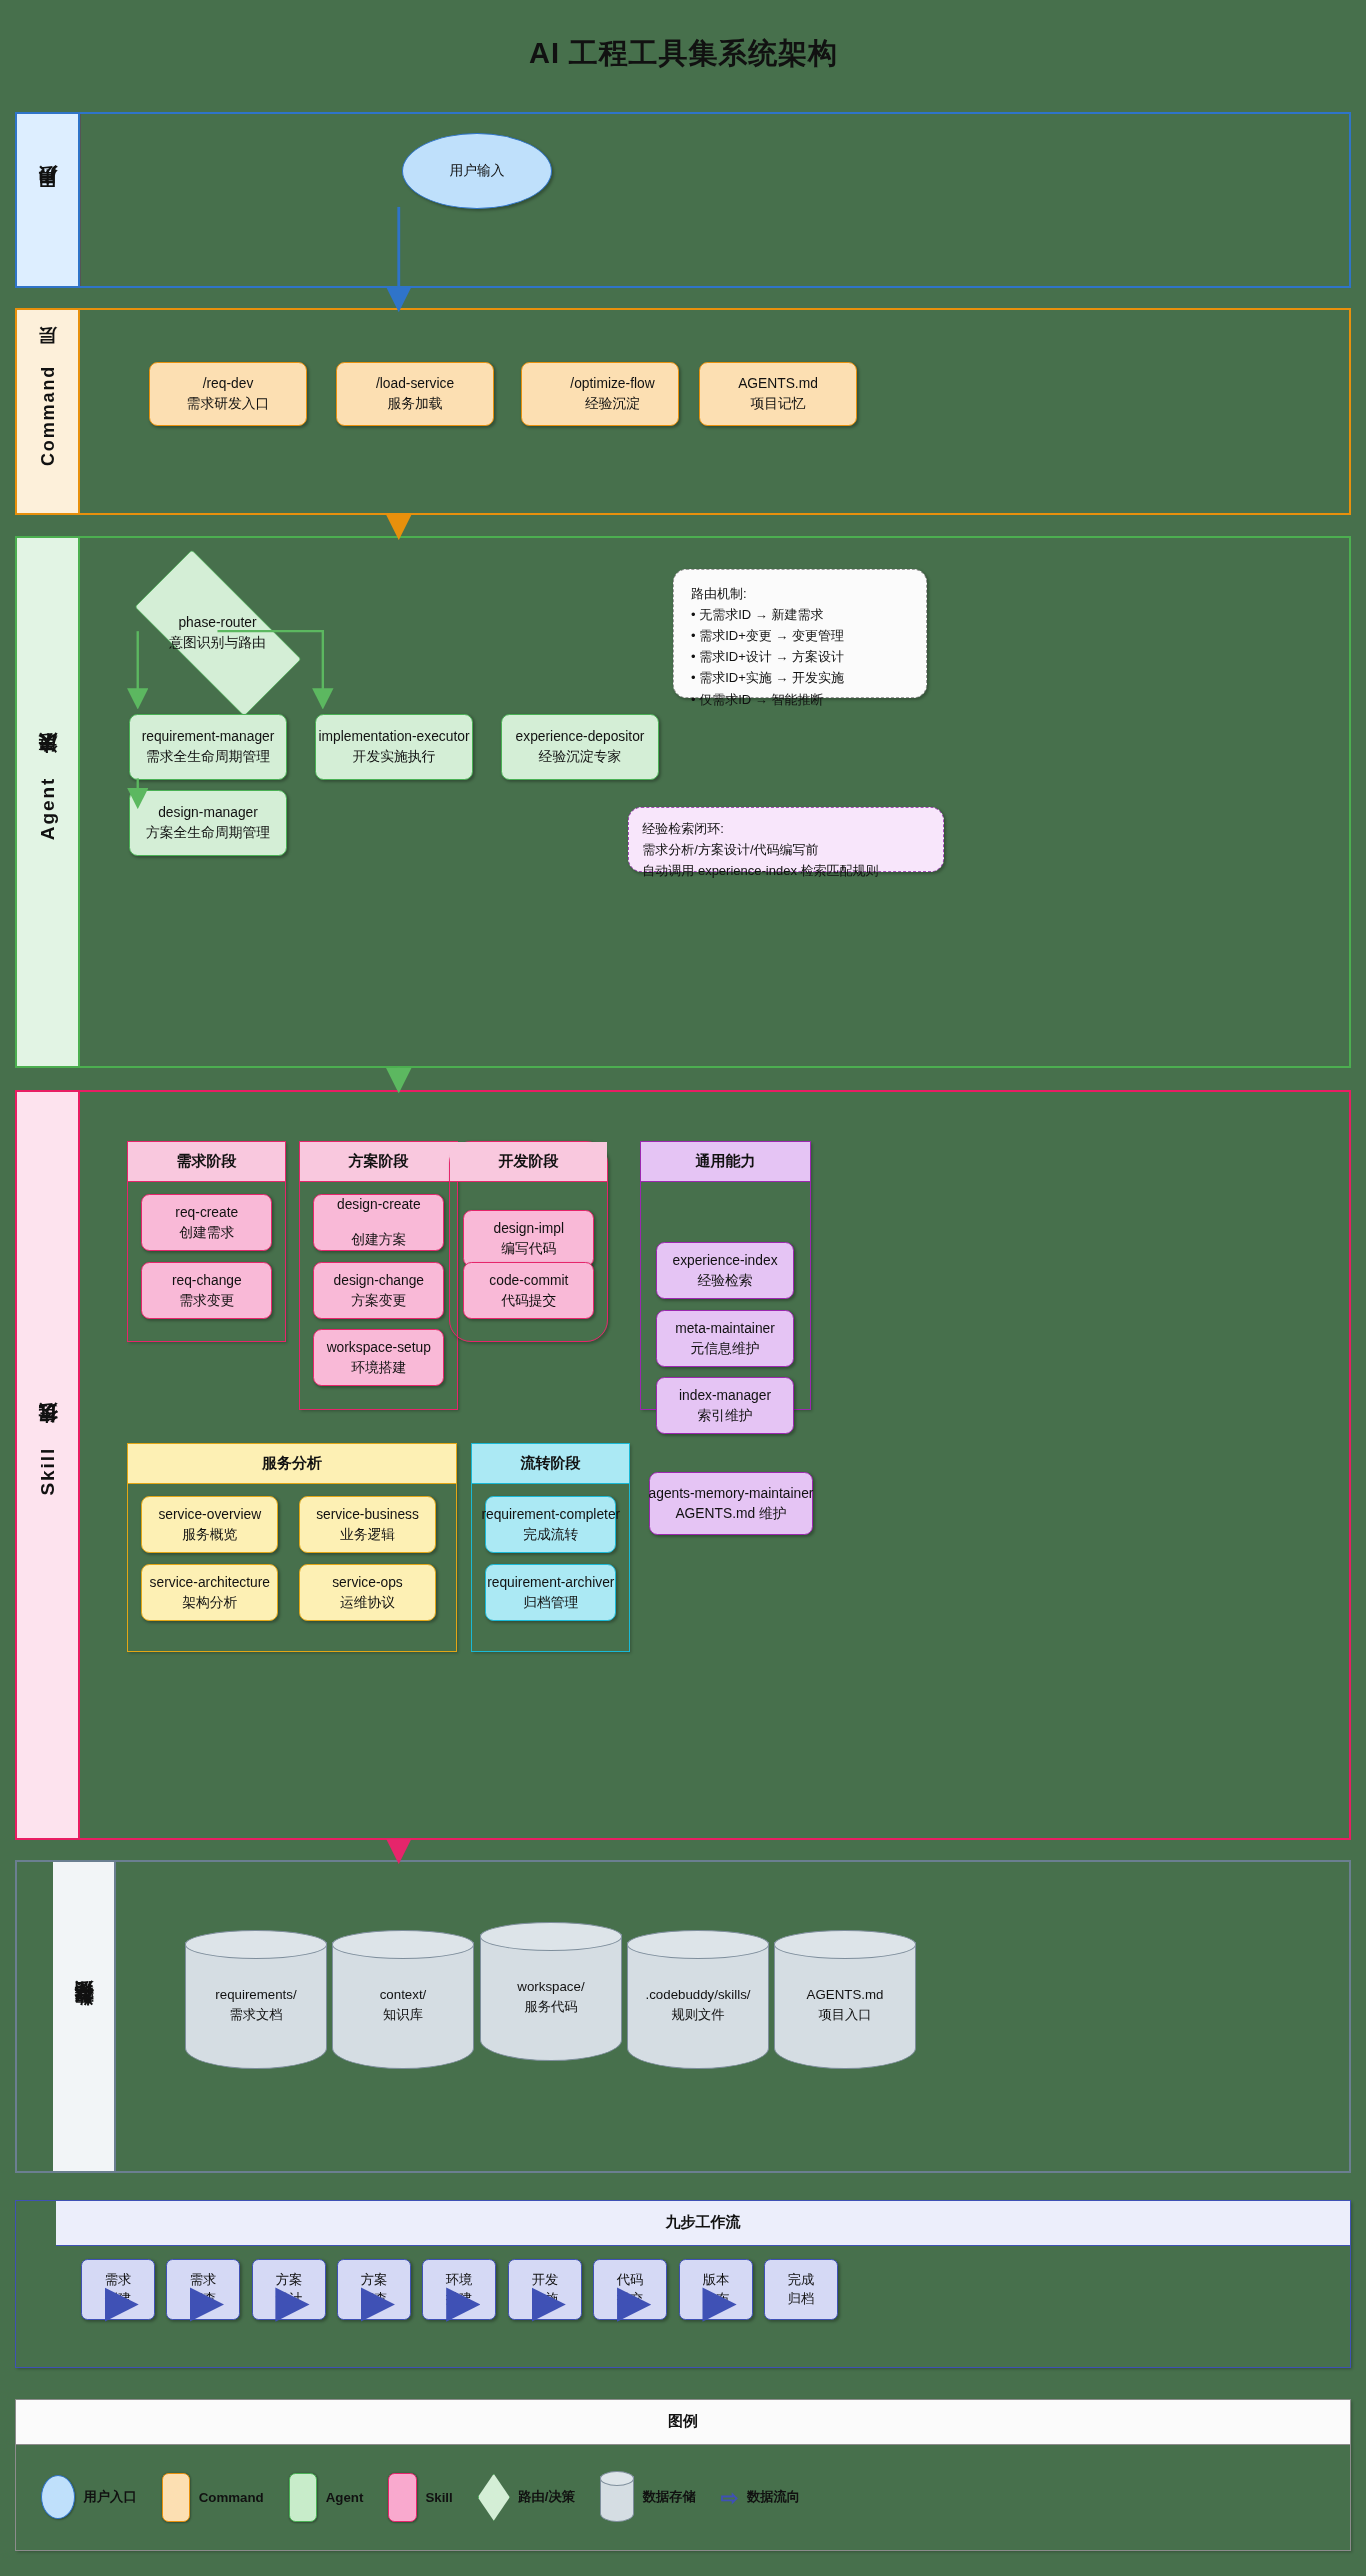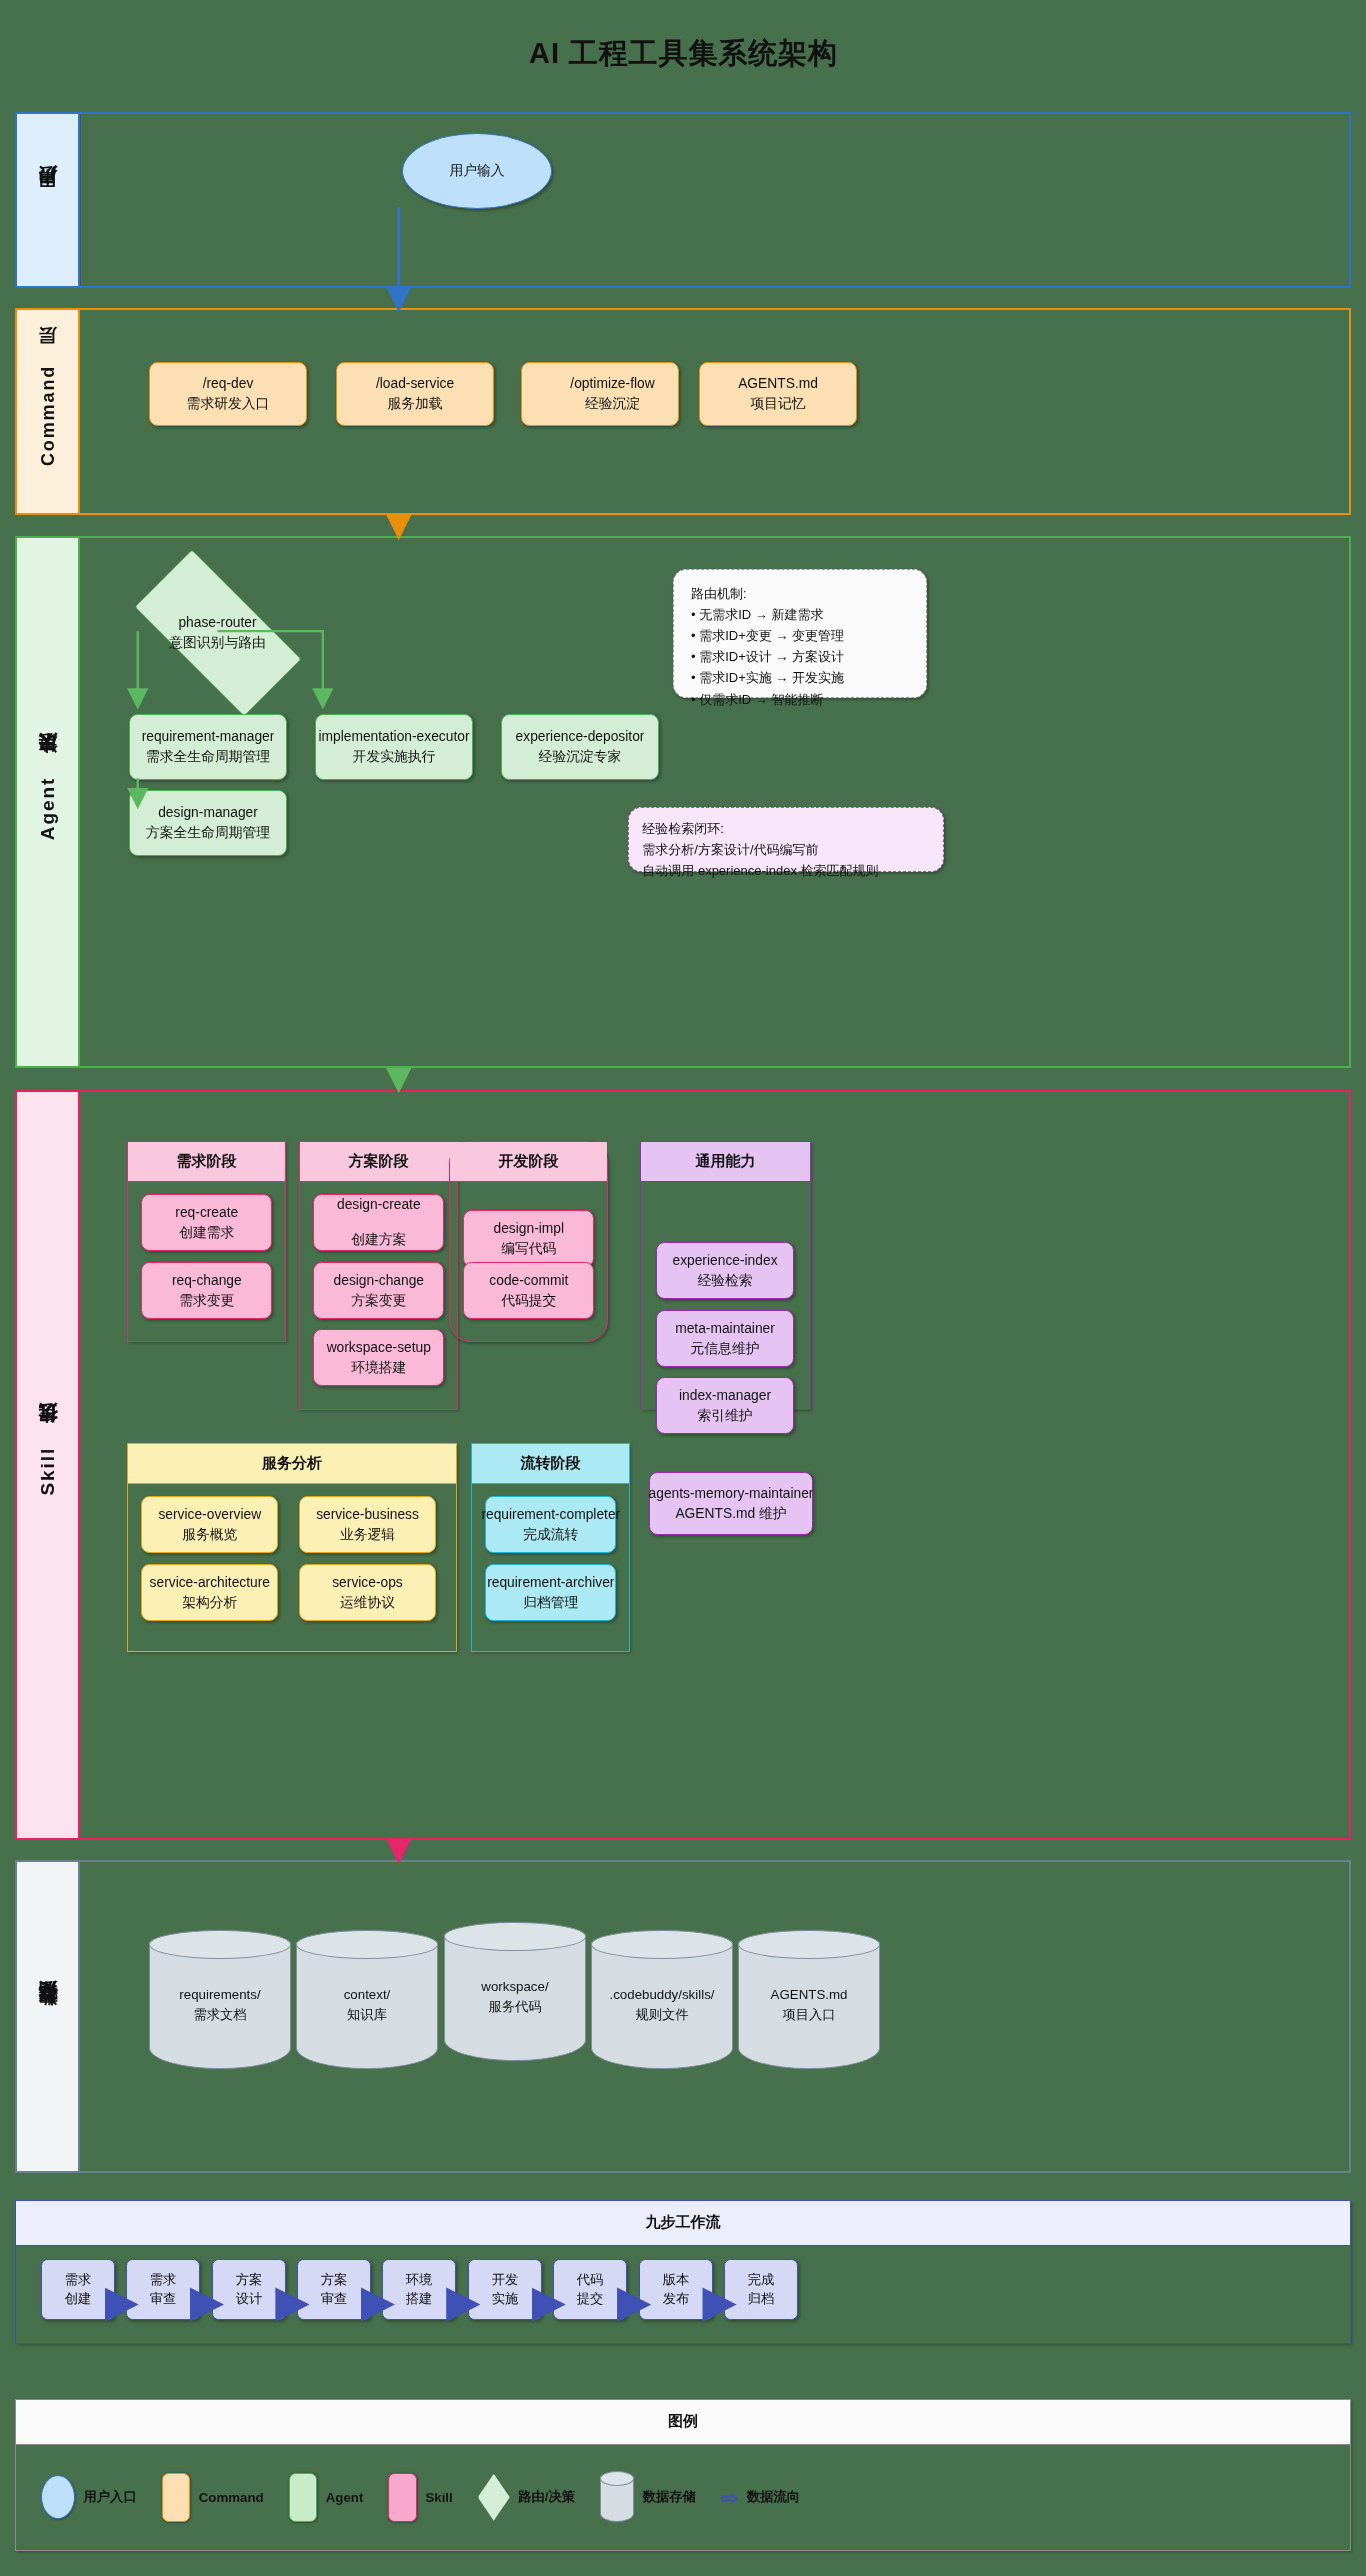--- a/index.html
+++ b/index.html
@@ -39,21 +39,21 @@
 
   
   .layer-agent{ left:15px; top:536px; width:1336px; height:532px; border:2.8px solid #4caf50; }
   .layer-agent .layer-label{ background:#e2f4e4; border-right:2.8px solid #4caf50;}
 
   
   .layer-skill{ left:15px; top:1090px; width:1336px; height:750px; border:2.8px solid #e91e63; }
   .layer-skill .layer-label{ background:#fde3ee; border-right:2.8px solid #e91e63;}
 
   
-  .layer-data{ left:15px; top:1860px; width:1336px; height:313px; border:2.8px solid #6b7f91; }
+  .layer-data{ left:15px; top:1860px; width:1336px; height:313px; border:2.8px solid #6b7f91;padding-left:36px; }
   .layer-data .layer-label{ background:#f2f5f7; border-right:2.8px solid #6b7f91;}
 
   
   .node{
     position:absolute; display:flex; flex-direction:column;
     align-items:center; justify-content:center; text-align:center;
     border-radius:8.5px; font-size:13.8px; line-height:1.45; color:#111;
     box-shadow:1.9px 1.9px 2.8px rgba(0,0,0,.28);
   }
   .node .l1{ white-space:nowrap; }
@@ -121,21 +121,21 @@
   }
   .cyl .txt{
     position:absolute; left:0; top:55px; width:142px; text-align:center;
     font-size:13.3px; line-height:1.5; color:#111; z-index:3;
   }
 
   
   .frame{ position:absolute; box-shadow:1.9px 1.9px 2.8px rgba(0,0,0,.25); }
   .frame > .fhead{ font-size:15px; font-weight:bold; text-align:center; padding:12.3px 0; color:#111; }
   .frame > .fbody{ position:relative; flex:1; }
-  .f-workflow{ left:15px; top:2200px; width:1336px; height:144px; border:1.9px solid #3f51b5; display:flex; flex-direction:column;}
+  .f-workflow{ left:15px; top:2200px; width:1336px; height:168px; border:1.9px solid #3f51b5; display:flex; flex-direction:column;padding-left:40px;}
   .f-workflow > .fhead{ background:#eceefb; border-bottom:1.9px solid #3f51b5; }
   .f-workflow > .fbody{ background:transparent; }
   .f-legend{ left:15px; top:2399px; width:1336px; height:152px; border:1.9px solid #8c8c8c; display:flex; flex-direction:column;}
   .f-legend > .fhead{ background:#fbfbfb; border-bottom:1.9px solid #8c8c8c; }
   .f-legend > .fbody{ background:transparent; }
 
   
   .legend-row{ position:absolute; left:0; top:0; width:100%; height:100%;
     display:flex; align-items:center; padding-left:25px; }
   .leg{ display:flex; align-items:center; margin-right:25px; }

